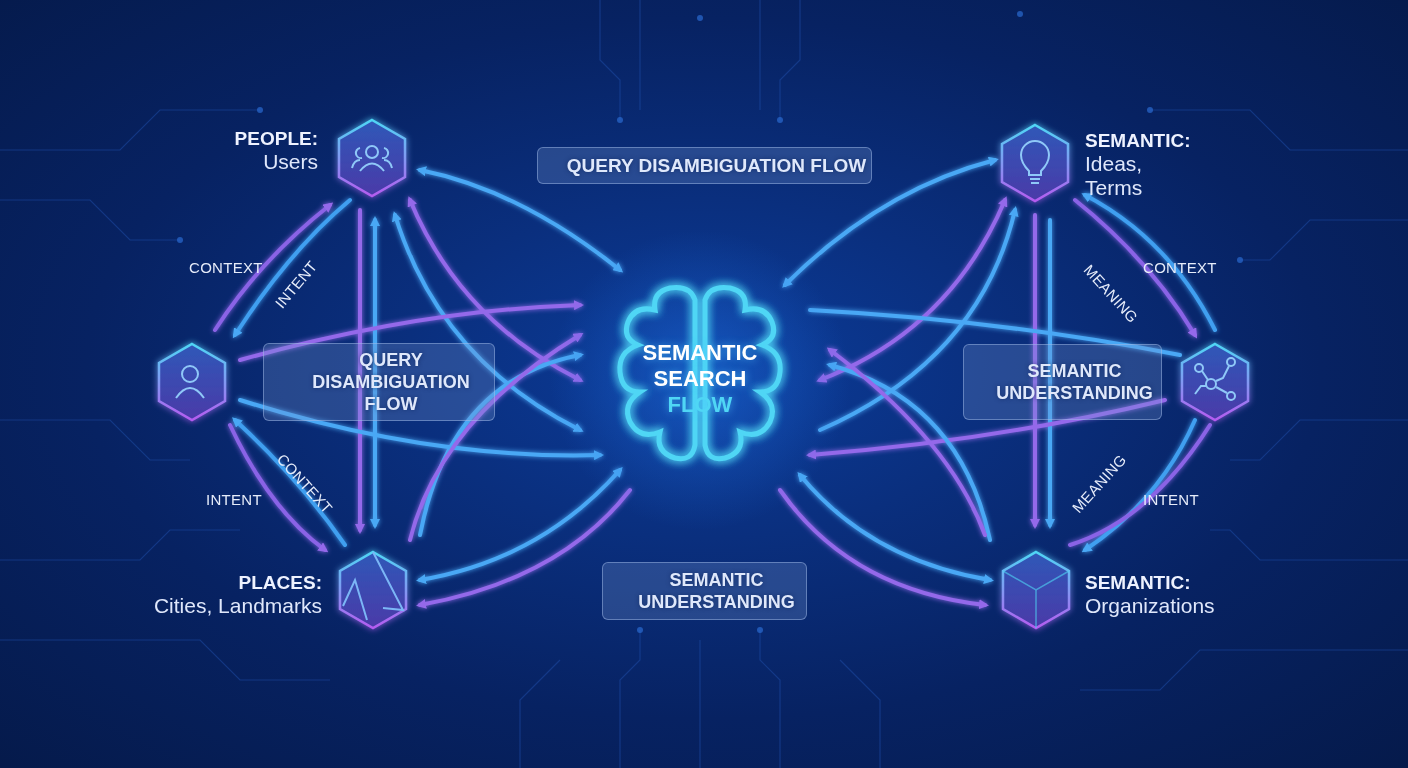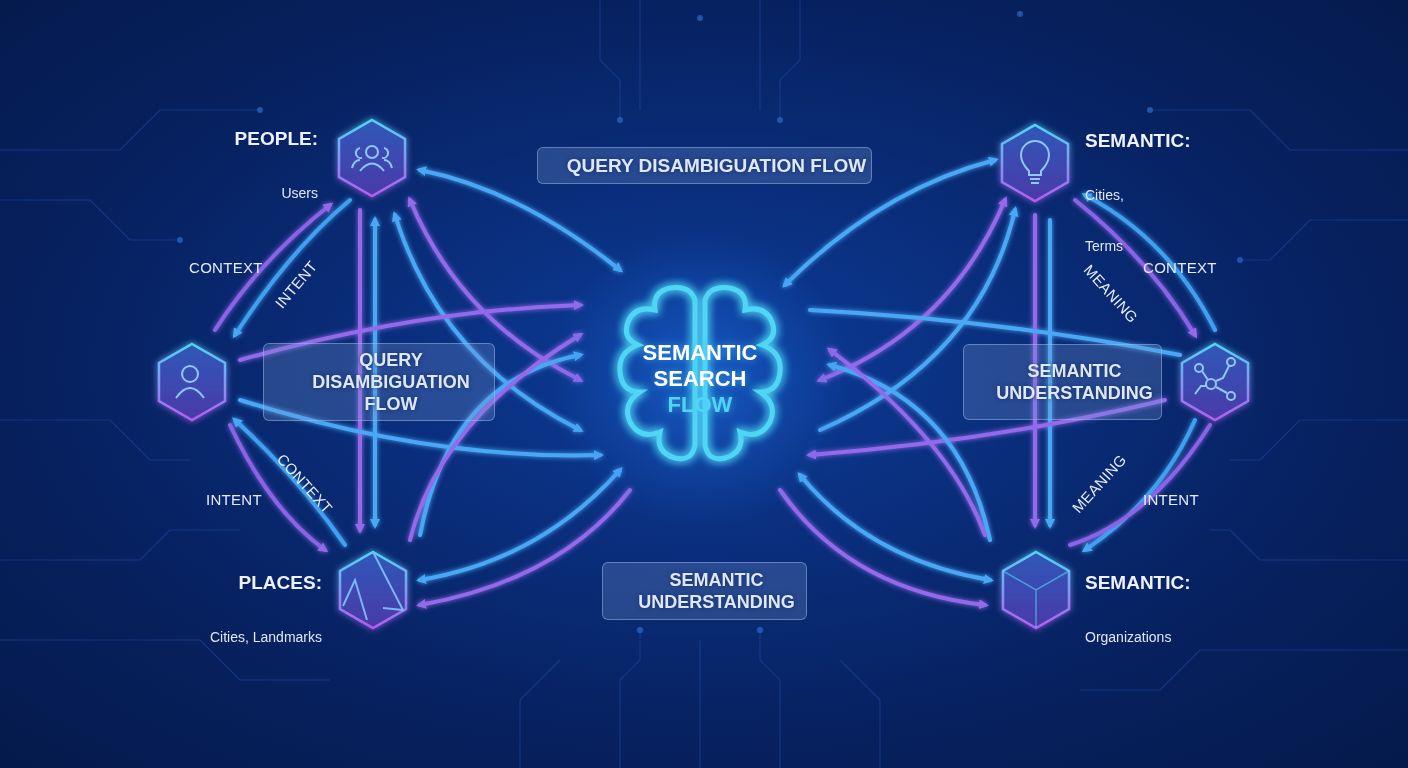--- a/index.html
+++ b/index.html
@@ -7,21 +7,21 @@
     width: 1408px; height: 768px; overflow: hidden; position: relative;
     background: radial-gradient(ellipse at 50% 48%, #0b3c9a 0%, #0a2f7e 30%, #072262 62%, #051a4b 100%);
     font-family: "Liberation Sans", "DejaVu Sans", sans-serif;
   }
   #stage { position: absolute; left: 0; top: 0; width: 1408px; height: 768px; }
   svg.layer { position: absolute; left: 0; top: 0; }
   .label {
     position: absolute; color: #e8eefc; line-height: 1.15;
   }
   .label .title { font-weight: bold; font-size: 19px; color: #eef2ff; }
-  .label .sub { font-size: 14px; color: #dfe7fb; margin-top: 35px; }
+  .label .sub { font-size: 21px; color: #dfe7fb; }
   .label.right { text-align: right; }
   .panel {
     position: absolute; box-sizing: border-box;
     background: rgba(120, 150, 210, 0.28);
     border: 1px solid rgba(170, 195, 240, 0.45);
     border-radius: 6px;
     color: #dfe8fb; font-weight: bold; text-align: center;
     display: flex; align-items: center; justify-content: center;
     text-shadow: 0 0 4px rgba(10, 30, 80, 0.6);
     padding-left: 24px;
@@ -243,21 +243,21 @@
   <div class="label right" style="left:200px; top:128px; width:118px;">
     <div class="title">PEOPLE:</div>
     <div class="sub">Users</div>
   </div>
   <div class="label right" style="left:140px; top:572px; width:182px;">
     <div class="title">PLACES:</div>
     <div class="sub">Cities, Landmarks</div>
   </div>
   <div class="label" style="left:1085px; top:130px; width:130px;">
     <div class="title">SEMANTIC:</div>
-    <div class="sub">Cities,</div>
+    <div class="sub">Ideas,</div>
     <div class="sub">Terms</div>
   </div>
   <div class="label" style="left:1085px; top:572px; width:150px;">
     <div class="title">SEMANTIC:</div>
     <div class="sub">Organizations</div>
   </div>
 
   <div class="panel" style="left:537px; top:147px; width:335px; height:37px; font-size:19px;">
     <span>QUERY DISAMBIGUATION FLOW</span>
   </div>

